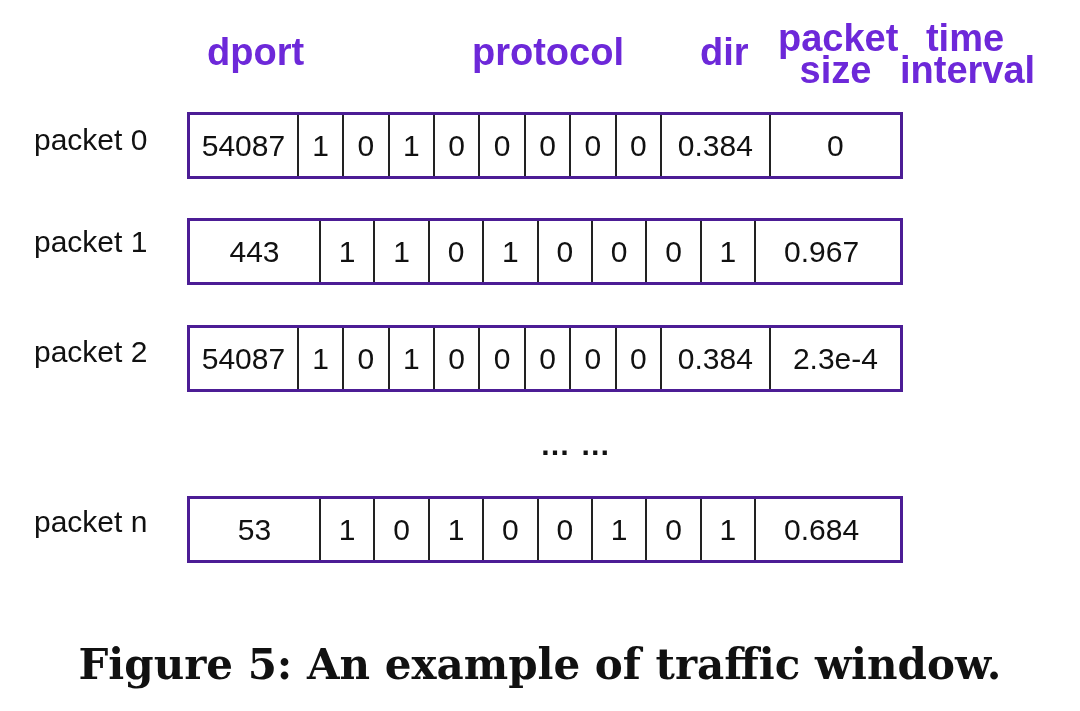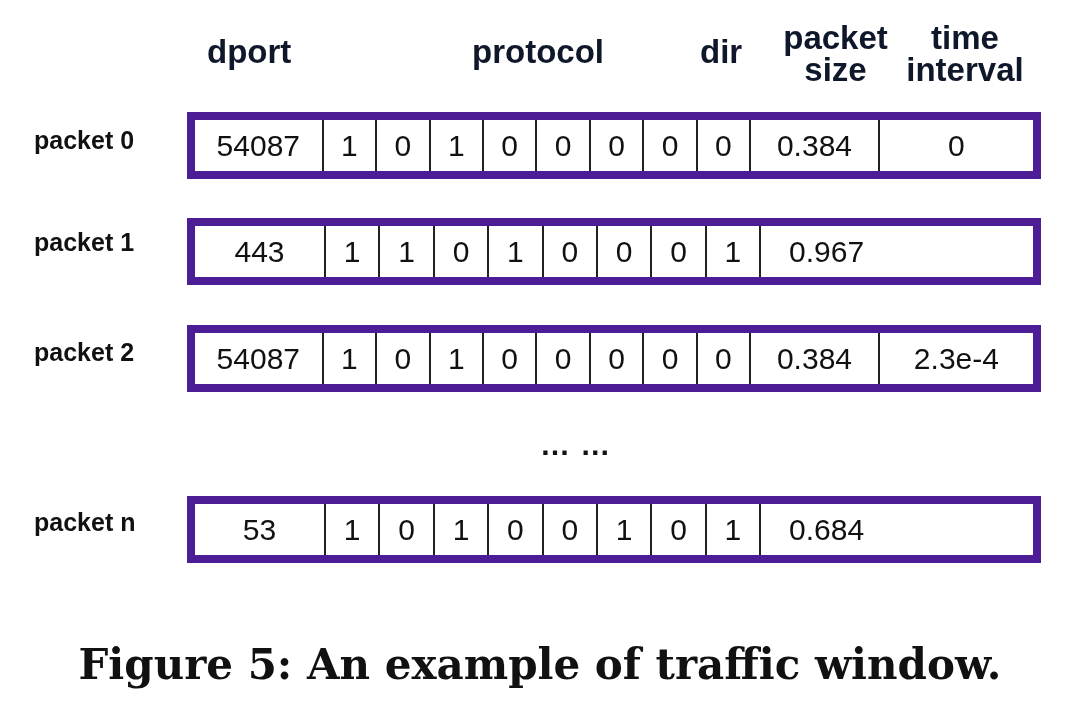--- a/index.html
+++ b/index.html
@@ -1,19 +1,19 @@
 <!DOCTYPE html>
 <html><head>
 <meta charset="utf-8">
 <style>
   html, body { margin:0; padding:0; background:#ffffff; }
   body { width:1080px; height:711px; position:relative; overflow:hidden; font-family:"Liberation Sans", sans-serif; color:#111; }
-  .hdr { position:absolute; font-weight:bold; font-size:33px; line-height:32px; text-align:center; color:#0f172a; }
-  .rowlabel { position:absolute; left:34px; font-weight:bold; font-size:25px; line-height:32px; color:#111; }
-  .row { position:absolute; left:187px; width:854px; height:67px; display:flex; border:8px solid #4c1d95; box-sizing:border-box; }
+  .hdr { position:absolute; font-weight:bold; font-size:38px; line-height:32px; text-align:center; color:#6d28d9; }
+  .rowlabel { position:absolute; left:34px; font-weight:normal; font-size:30px; line-height:32px; color:#111; }
+  .row { position:absolute; left:187px; width:716px; height:67px; display:flex; border:3px solid #4c1d95; box-sizing:border-box; }
   .cell { box-sizing:border-box; border-right:2px solid #222; display:flex; align-items:center; justify-content:center; font-size:30px; color:#111; }
   .cell:last-child { border-right:none; }
   .c-dport { width:131px; }
   .c-bit { width:54.4px; }
   .c-size { width:131px; }
   .c-time { width:156px; }
   .ellipsis { position:absolute; left:540px; top:428px; font-weight:bold; font-size:30px; letter-spacing:1px; }
   .caption { position:absolute; left:0; width:1080px; top:640px; text-align:center; font-family:"DejaVu Serif", serif; font-weight:bold; font-size:42px; color:#111; }
 </style>
 </head>

